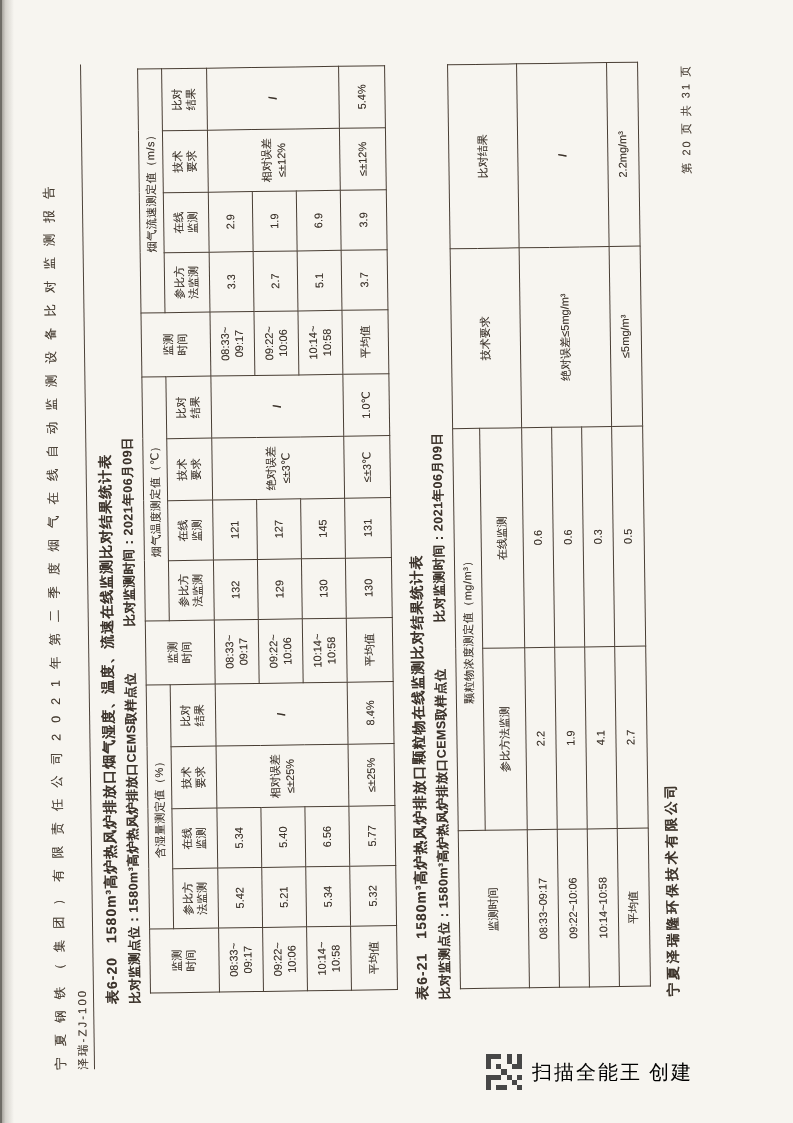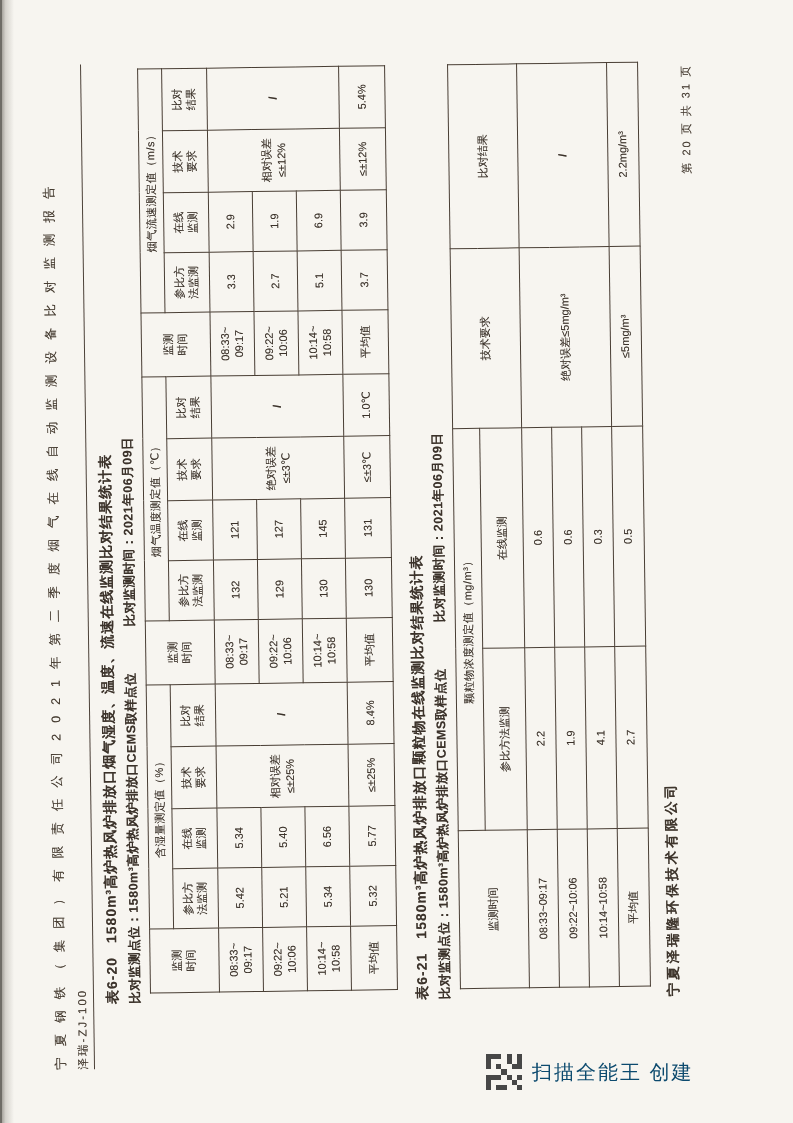--- a/index.html
+++ b/index.html
@@ -43,21 +43,21 @@
   .slash{color:#bf6d68;font-size:13px;font-weight:bold;}
   .req div{line-height:1.35;}
 
   .foot{display:flex;align-items:flex-start;margin:14px 0 0 65px;padding-right:8px;}
   .foot .company{font-size:13.5px;font-weight:bold;letter-spacing:3px;color:#3e352c;}
   .foot .spacer{flex:1;}
   .foot .pageno{font-size:11px;letter-spacing:2px;margin-top:26px;color:#4a4036;}
 
   
   .watermark{position:absolute;left:486px;top:1054px;display:flex;align-items:center;gap:10px;z-index:8;}
-  .wm-text{font-size:20px;color:#0c4a6e;letter-spacing:2px;text-shadow:none;}
+  .wm-text{font-size:20px;color:#000000;letter-spacing:2px;text-shadow:none;font-family:Liberation Serif, serif;}
 </style>
 </head>
 <body>
 
 <div class="scan">
   <div class="edge-line"></div>
   <div class="edge-left"></div>
 
   <div class="sheet">
     <div class="content">

